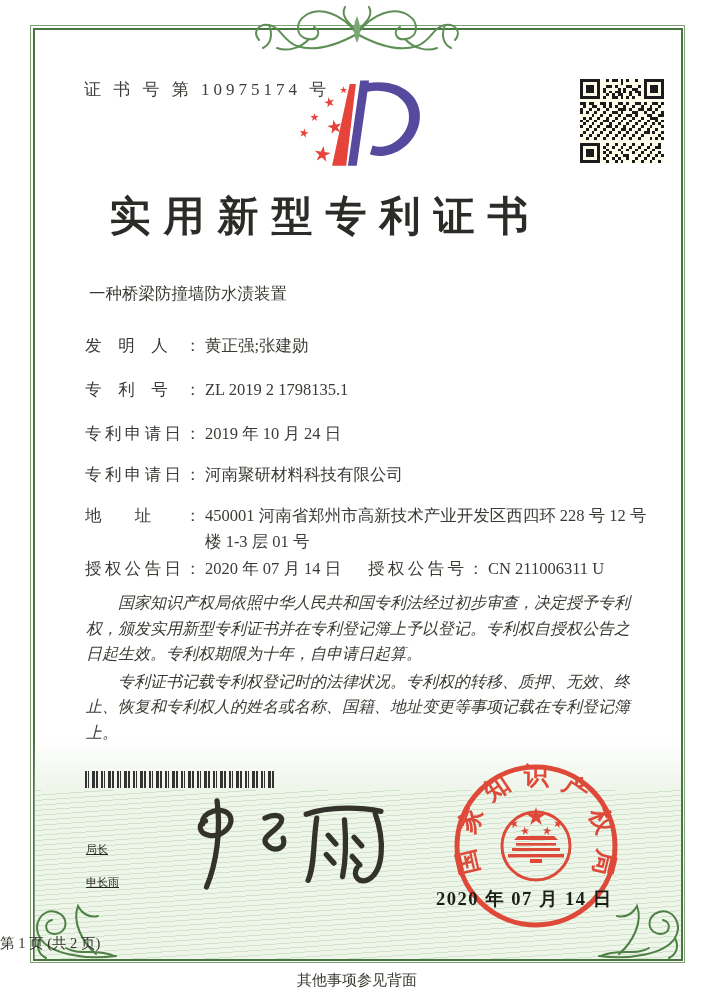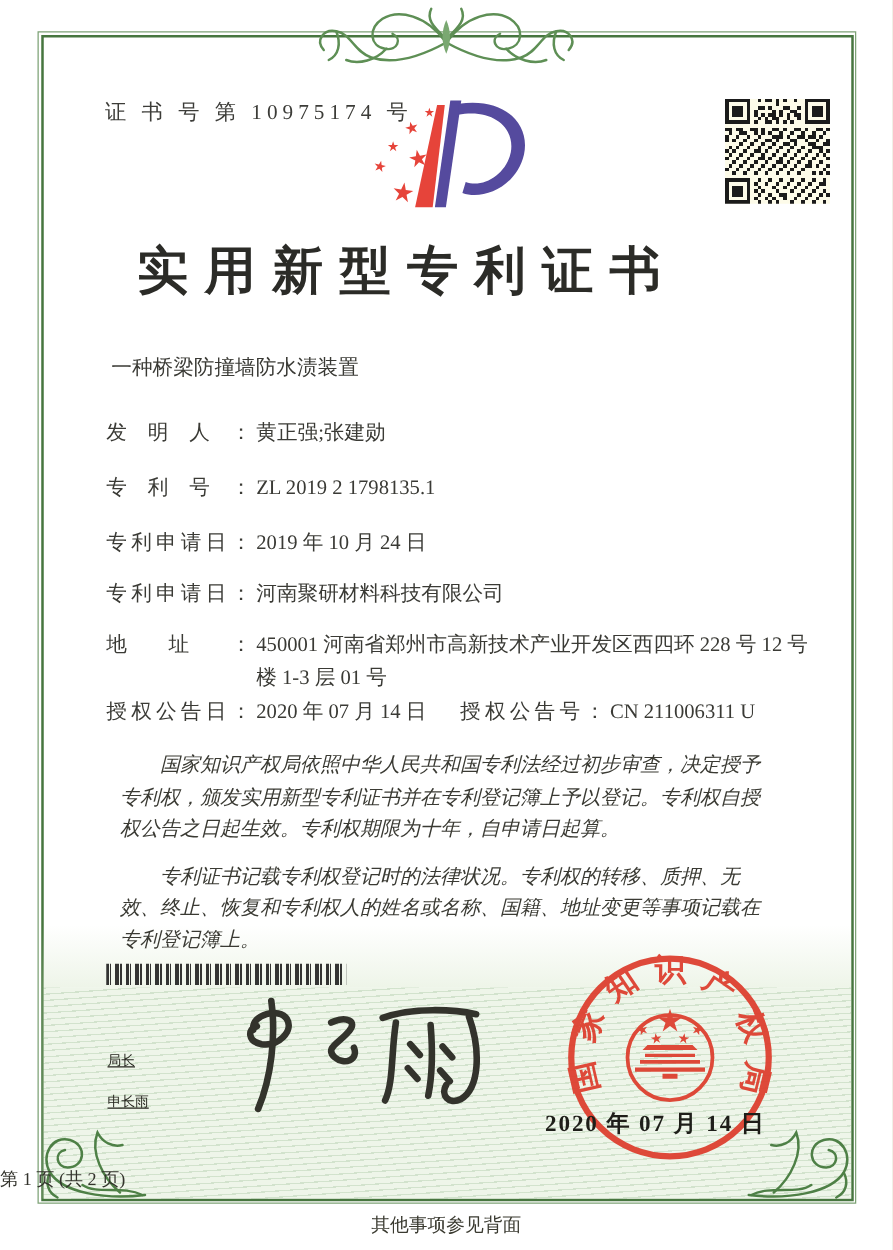--- a/index.html
+++ b/index.html
@@ -16,21 +16,21 @@
             background:linear-gradient(rgba(210,228,196,0),rgba(210,228,196,.38));}
   .cert-no{position:absolute;left:84px;top:78px;font-size:17px;letter-spacing:4px;color:#3c3c38;}
   .title{position:absolute;left:0;top:189px;width:638px;text-align:center;font-size:41px;
          font-weight:600;letter-spacing:13px;padding-left:13px;box-sizing:border-box;color:#2b2b27;}
   .row{position:absolute;left:85px;display:flex;font-size:16.5px;color:#3a3a35;line-height:26px;z-index:1;}
   .flabel{display:inline-block;width:116px;flex:0 0 116px;text-align:justify;text-align-last:justify;}
   .fvalue{margin-left:4px;}
   .addr-val{max-width:452px;}
   .paras{position:absolute;left:84px;top:588px;width:549px;font-size:16px;line-height:25.5px;
          color:#3a3a33;font-style:italic;z-index:1;}
-  .paras p{margin:12px;text-indent:2em;}
+  .paras p{margin:2px;text-indent:2em;}
   .barcode{position:absolute;left:85px;top:771px;width:192px;height:17px;z-index:1;opacity:.88;
     background:repeating-linear-gradient(90deg,#191919 0 2px,rgba(0,0,0,0) 2px 3px,#191919 3px 4px,
     rgba(0,0,0,0) 4px 7px,#191919 7px 10px,rgba(0,0,0,0) 10px 11px,#191919 11px 13px,rgba(0,0,0,0) 13px 16px);}
   .officer{position:absolute;left:86px;top:833px;z-index:2;font-family:"Liberation Sans","DejaVu Sans",sans-serif;
            font-size:11px;color:#26261f;line-height:33px;text-decoration:underline;}
   .sig{position:absolute;left:172px;top:793px;z-index:2;}
   .seal{position:absolute;left:450px;top:760px;z-index:1;opacity:.92;}
   .seal-date{position:absolute;left:436px;top:886px;z-index:3;font-size:18.5px;font-weight:600;
              letter-spacing:1.5px;color:#1e1e19;}
   .page-no{position:absolute;left:0;top:934px;width:714px;font-size:14.5px;color:#33332c;z-index:2;}

